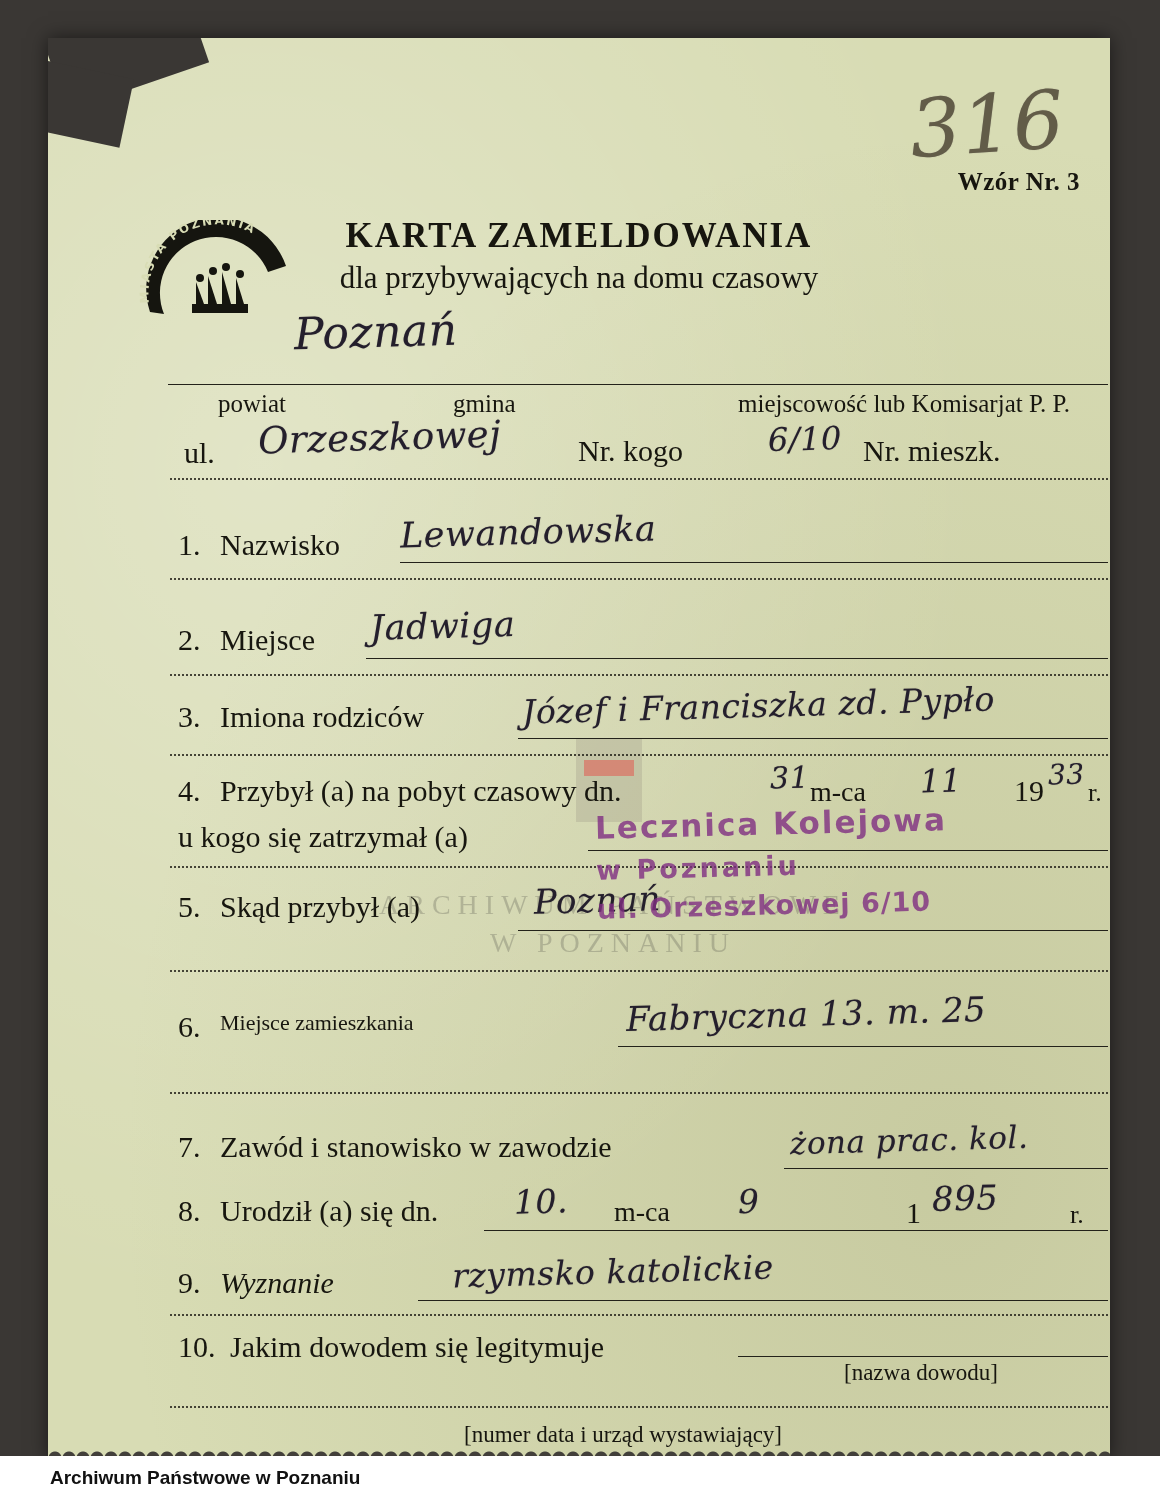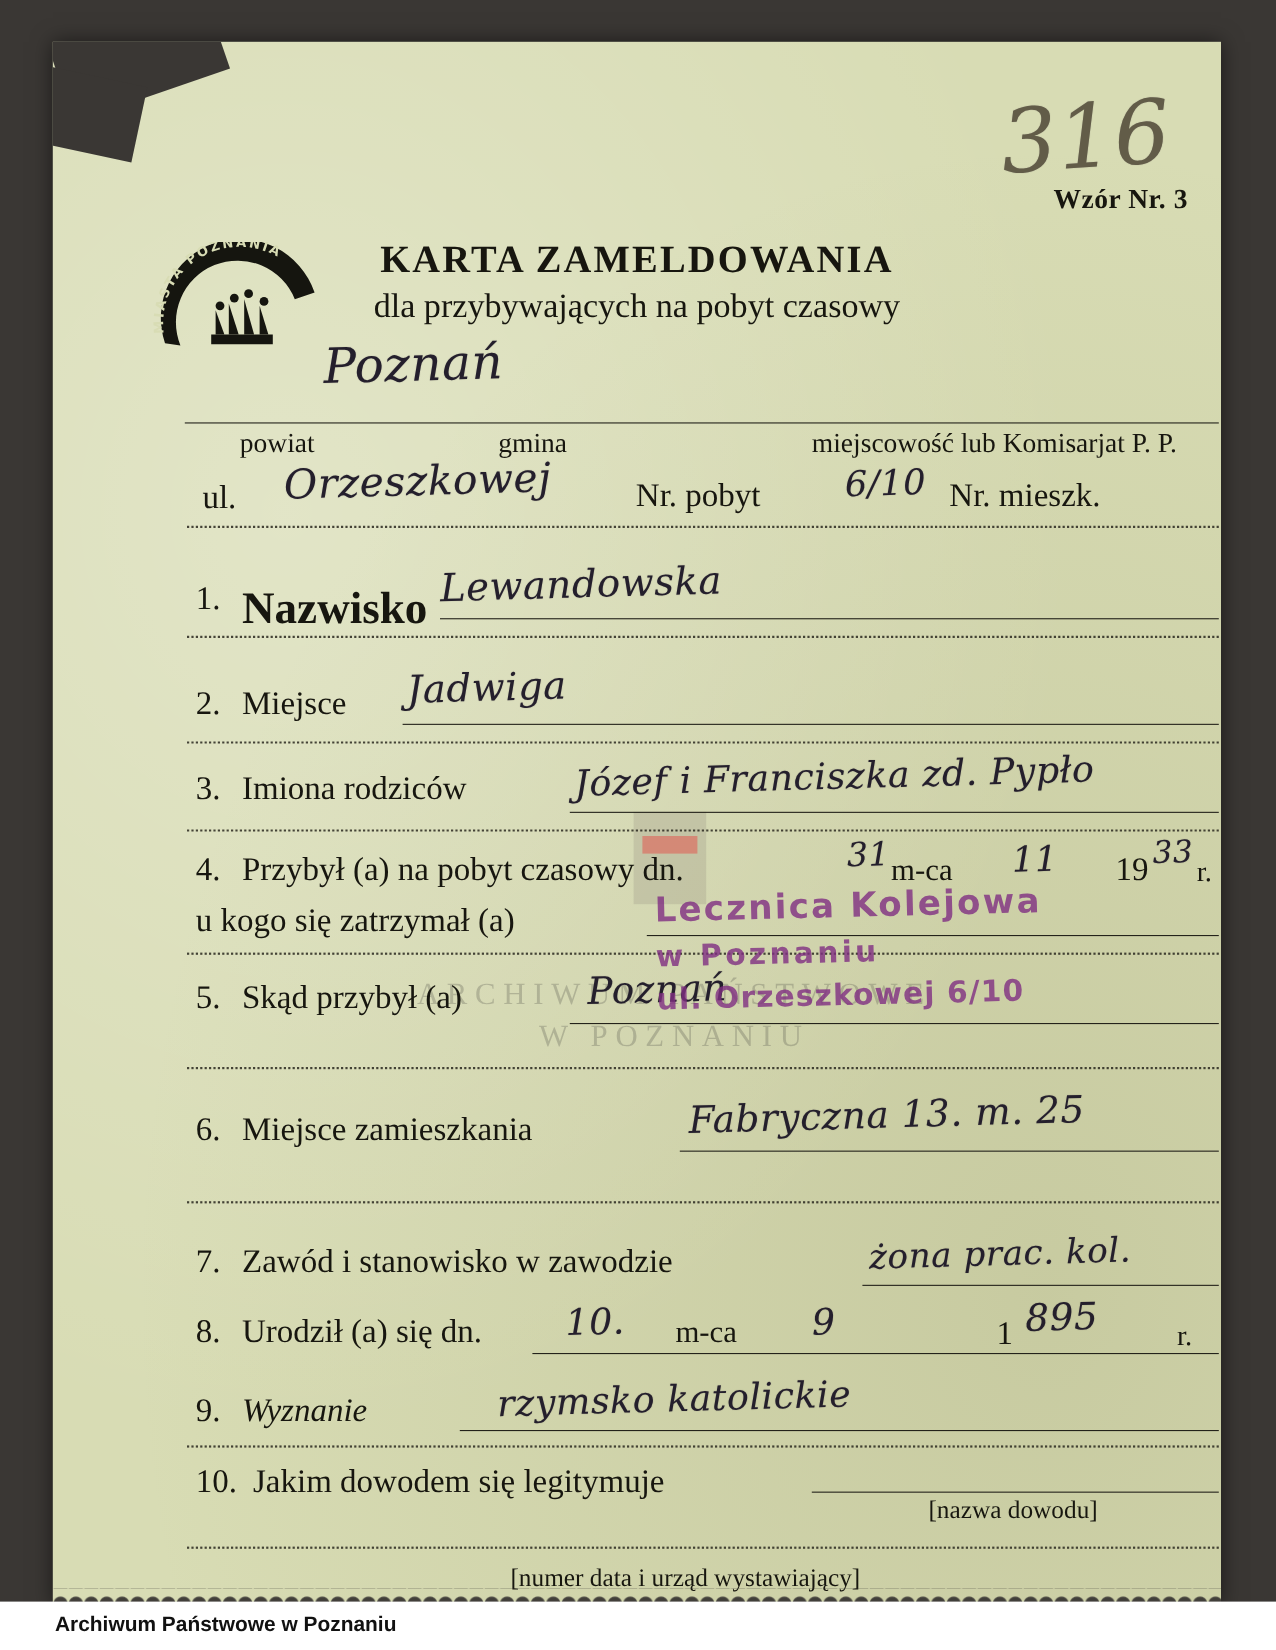--- a/index.html
+++ b/index.html
@@ -178,21 +178,21 @@
 </head>
 <body>
 
 <div id="card">
 
   <div class="t hand" id="page-number">316</div>
 
   <div class="t print" id="wzor">Wzór Nr. 3</div>
 
   <div class="t print" id="title">KARTA ZAMELDOWANIA</div>
-  <div class="t print" id="subtitle">dla przybywających na pobyt czasowy</div>
+  <div class="t print" id="subtitle">dla przybywających na domu czasowy</div>
 
   <svg id="seal" viewBox="0 0 160 118">
     <defs>
       <path id="arcpath" d="M 16,96 A 66,66 0 0 1 148,52"></path>
     </defs>
     <path d="M 14,92 A 70,70 0 0 1 150,46 L 132,52 A 54,54 0 0 0 28,94 Z" fill="#15150f"></path>
     <g fill="#15150f">
       <path d="M 56,84 h 56 v 9 h -56 z"></path>
       <path d="M 60,62 l 8,22 h -8 z"></path>
       <path d="M 72,56 l 9,28 h -9 z"></path>
@@ -217,27 +217,27 @@
   </div>
 
   <div class="t hand" style="left:246px; top:268px; font-size:44px;">Poznań</div>
   <div class="rule" style="left:120px; top:346px; width:940px;"></div>
   <div class="t print" style="left:170px; top:352px; font-size:25px;">powiat</div>
   <div class="t print" style="left:405px; top:352px; font-size:25px;">gmina</div>
   <div class="t print" style="left:690px; top:352px; font-size:25px;">miejscowość lub Komisarjat P. P.</div>
 
   <div class="t print" style="left:136px; top:398px; font-size:30px;">ul.</div>
   <div class="t hand" style="left:210px; top:378px; font-size:37px;">Orzeszkowej</div>
-  <div class="t print" style="left:530px; top:396px; font-size:30px;">Nr. pobyt</div>
+  <div class="t print" style="left:530px; top:396px; font-size:30px;">Nr. kogo</div>
   <div class="t hand" style="left:720px; top:382px; font-size:32px;">6/10</div>
   <div class="t print" style="left:815px; top:396px; font-size:30px;">Nr. mieszk.</div>
   <div class="dotrule" style="left:122px; top:440px; width:938px;"></div>
 
   <div class="t print" style="left:130px; top:490px; font-size:30px;">1.</div>
-  <div class="t print" style="left:172px; top:490px; font-size:41px;font-weight:bold;">Nazwisko</div>
+  <div class="t print" style="left:172px; top:490px; font-size:30px;">Nazwisko</div>
   <div class="t hand" style="left:352px; top:474px; font-size:35px;">Lewandowska</div>
   <div class="rule" style="left:352px; top:524px; width:708px;"></div>
   <div class="dotrule" style="left:122px; top:540px; width:938px;"></div>
 
   <div class="t print" style="left:130px; top:585px; font-size:30px;">2.</div>
   <div class="t print" style="left:172px; top:585px; font-size:30px;">Miejsce</div>
   <div class="t hand" style="left:322px; top:568px; font-size:35px;">Jadwiga</div>
   <div class="rule" style="left:318px; top:620px; width:742px;"></div>
   <div class="dotrule" style="left:122px; top:636px; width:938px;"></div>
 
@@ -260,21 +260,21 @@
   <div class="rule" style="left:540px; top:812px; width:520px;"></div>
   <div class="dotrule" style="left:122px; top:828px; width:938px;"></div>
 
   <div class="t print" style="left:130px; top:852px; font-size:30px;">5.</div>
   <div class="t print" style="left:172px; top:852px; font-size:30px;">Skąd przybył (a)</div>
   <div class="t hand" style="left:486px; top:842px; font-size:34px;">Poznań</div>
   <div class="rule" style="left:470px; top:892px; width:590px;"></div>
   <div class="dotrule" style="left:122px; top:932px; width:938px;"></div>
 
   <div class="t print" style="left:130px; top:972px; font-size:30px;">6.</div>
-  <div class="t print" style="left:172px; top:972px; font-size:30px;">Miejsce zamieszkania</div>
+  <div class="t print" style="left:172px; top:972px; font-size:22px;">Miejsce zamieszkania</div>
   <div class="t hand" style="left:578px; top:956px; font-size:34px;">Fabryczna 13. m. 25</div>
   <div class="rule" style="left:570px; top:1008px; width:490px;"></div>
   <div class="dotrule" style="left:122px; top:1054px; width:938px;"></div>
 
   <div class="t print" style="left:130px; top:1092px; font-size:30px;">7.</div>
   <div class="t print" style="left:172px; top:1092px; font-size:30px;">Zawód i stanowisko w zawodzie</div>
   <div class="t hand" style="left:742px; top:1084px; font-size:31px;">żona prac. kol.</div>
   <div class="rule" style="left:736px; top:1130px; width:324px;"></div>
 
   <div class="t print" style="left:130px; top:1156px; font-size:30px;">8.</div>

